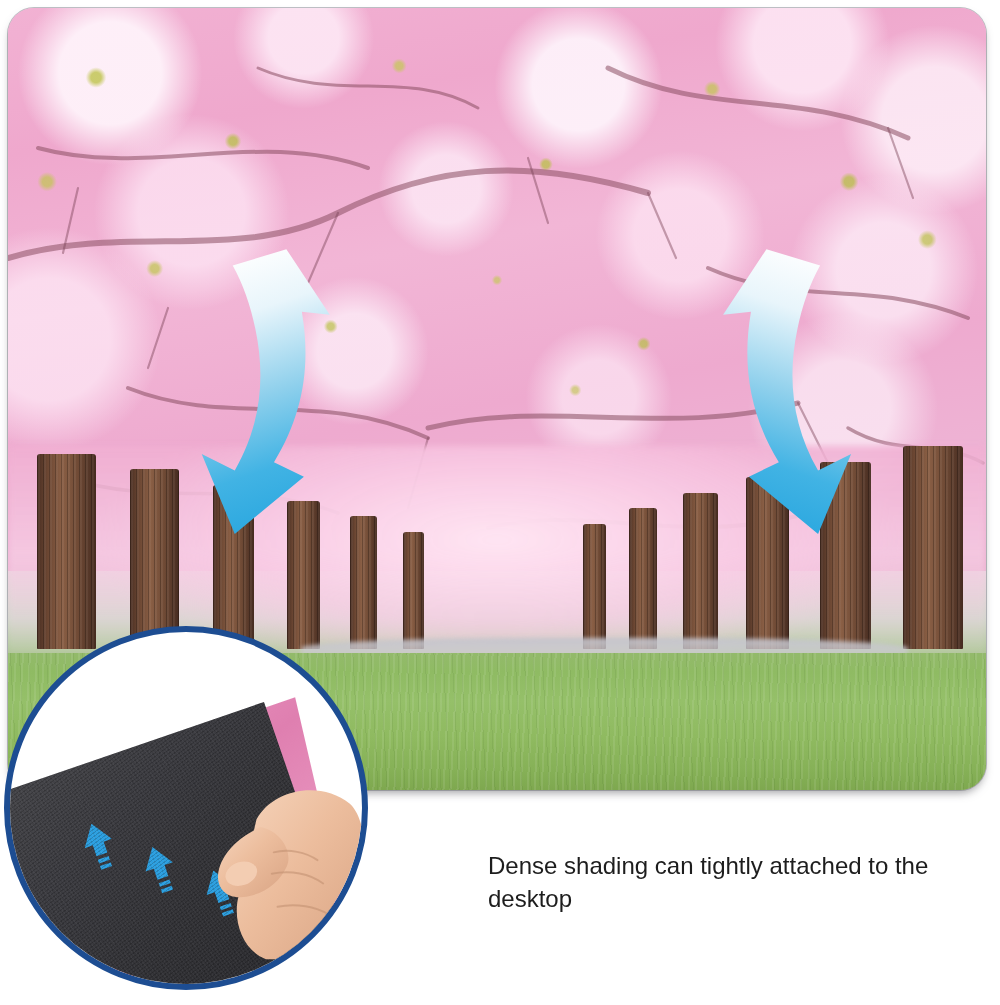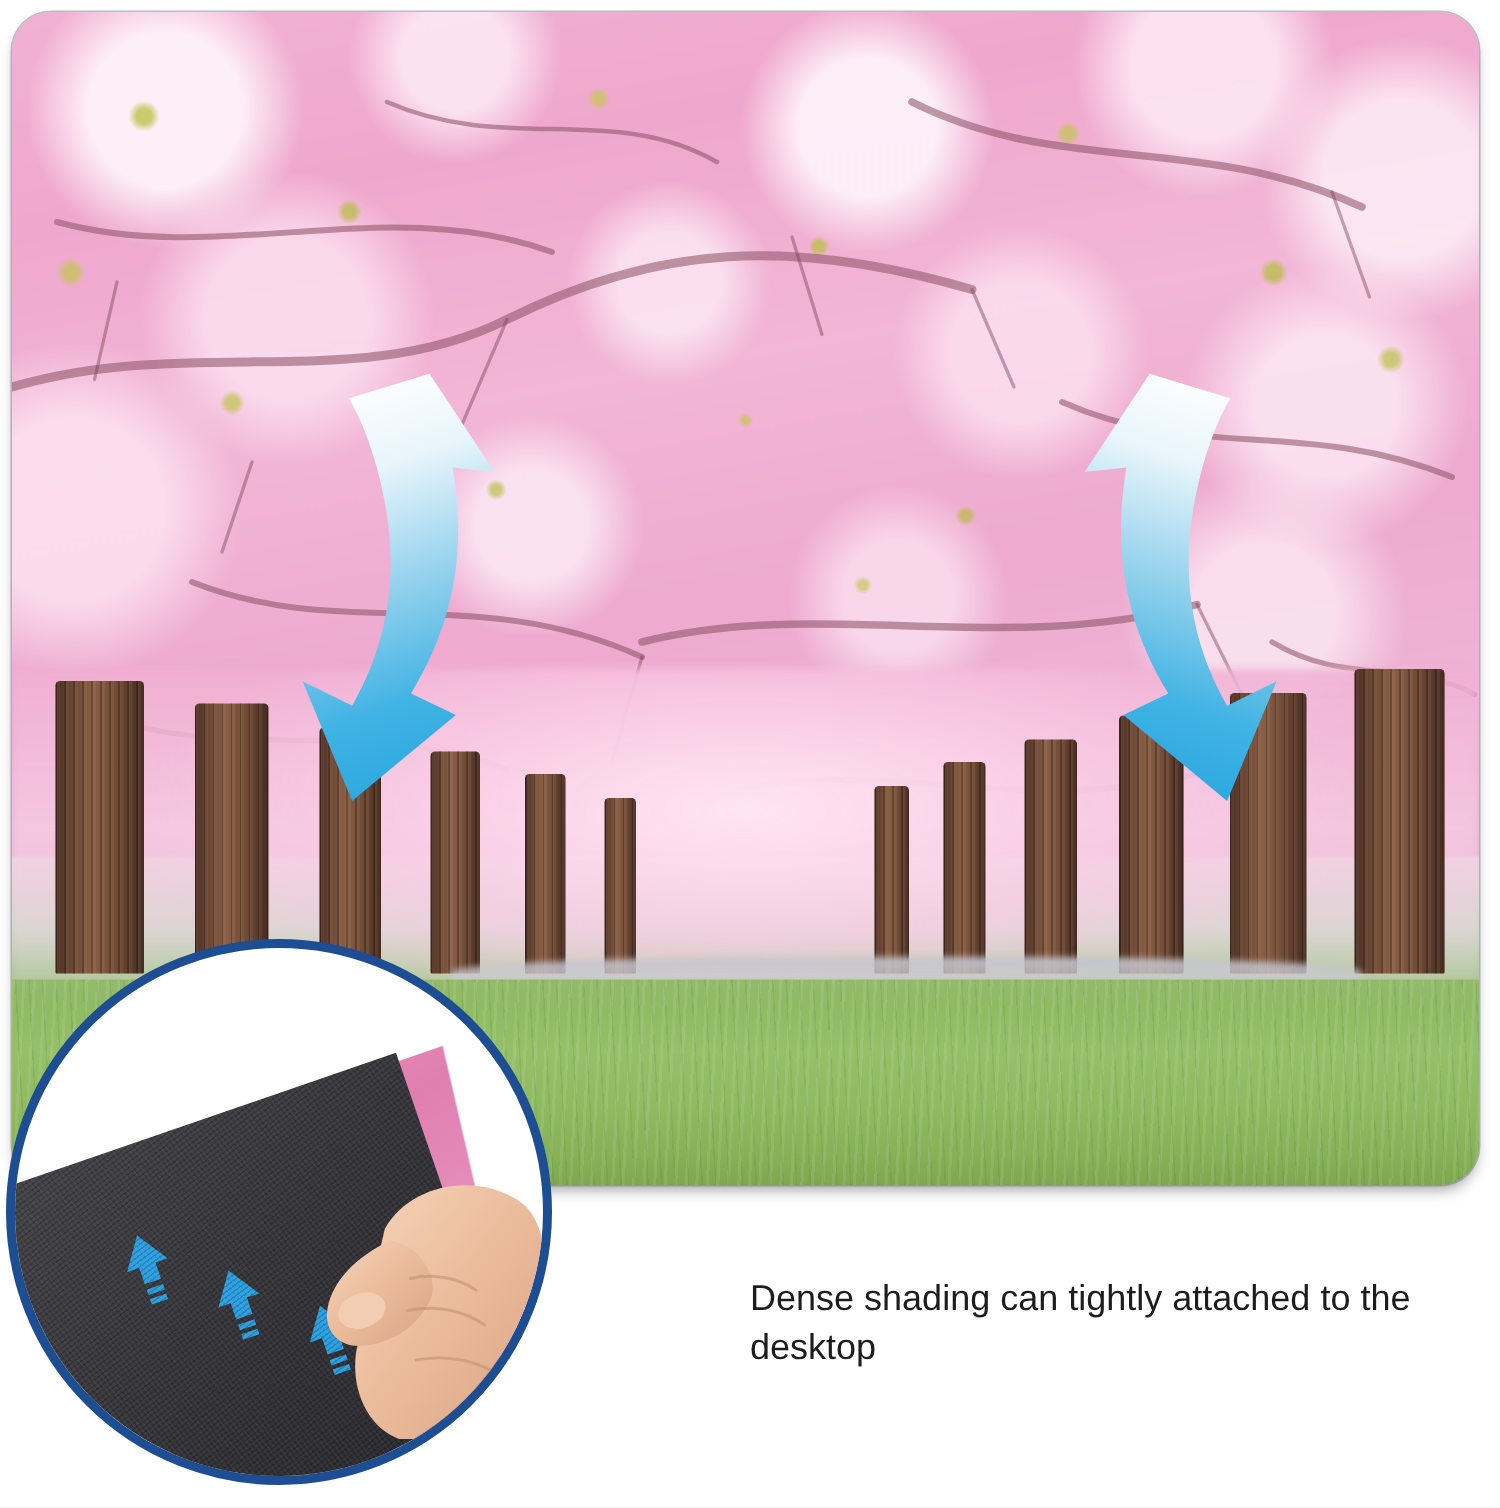--- a/index.html
+++ b/index.html
@@ -236,21 +236,21 @@
   }
   #copy .headline {
     margin: 0;
     font-size: 37px;
     font-weight: bold;
     letter-spacing: -0.2px;
     color: #1a4f9c;
     line-height: 1.1;
   }
   #copy .subline {
-    margin: 9px 0 0 12px;
+    margin: 9px 0 0 0;
     font-size: 24px;
     color: #1d1d1d;
     line-height: 1.38;
   }
 </style>
 </head>
 <body>
 
 <div id="mousepad">
 

